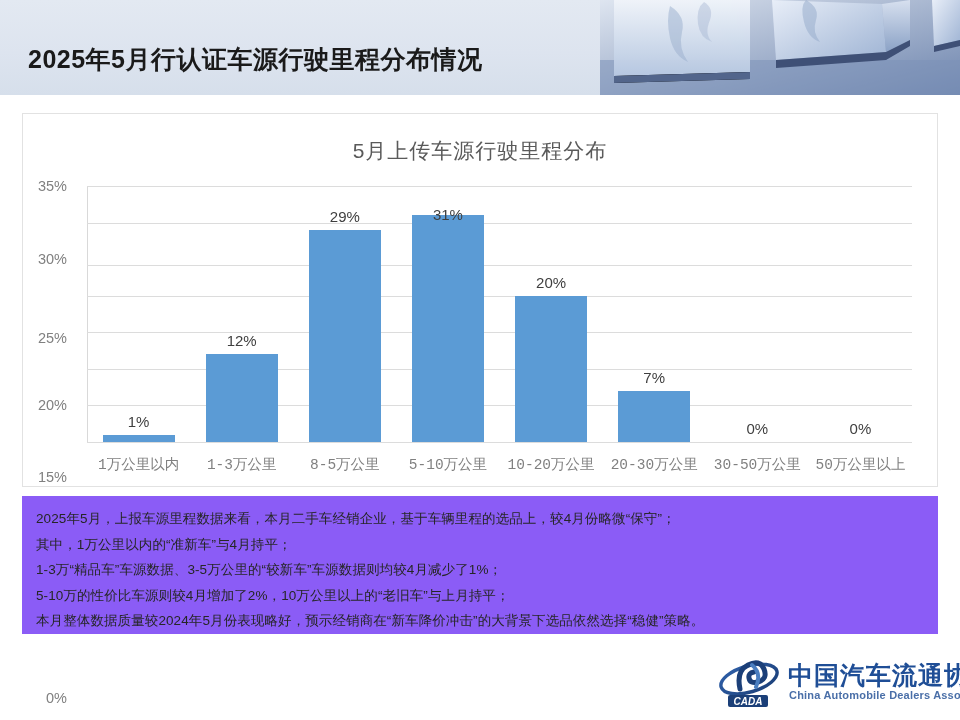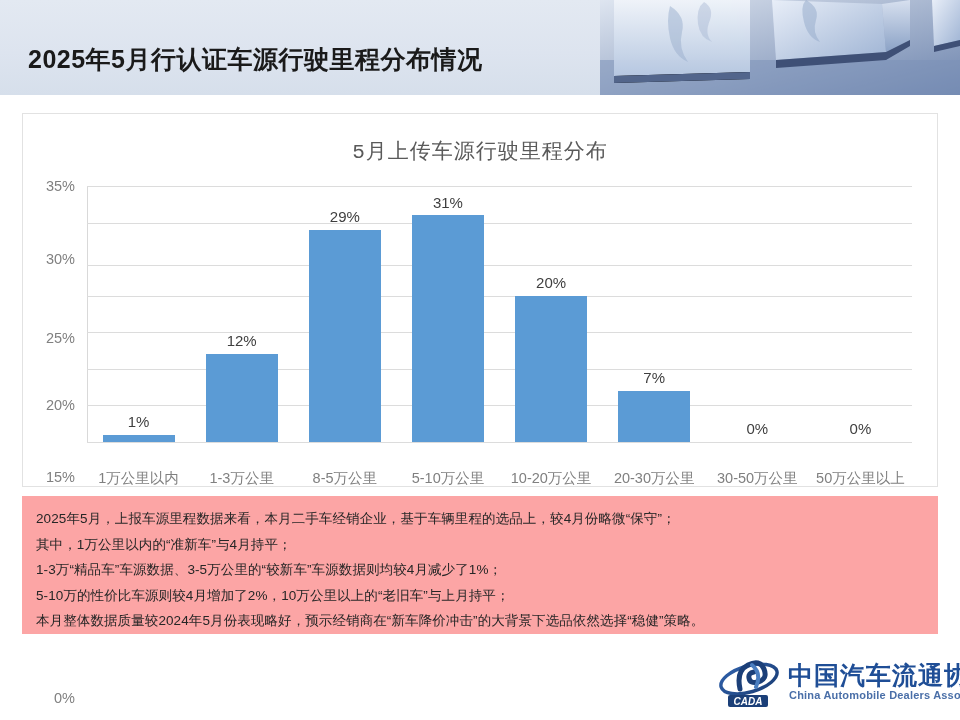--- a/index.html
+++ b/index.html
@@ -64,21 +64,20 @@
   }
   .chart-title {
     position: absolute;
     left: 0; right: 0;
     top: 23px;
     text-align: center;
     font-size: 21px;
     color: #5a5a5a;
     font-weight: normal;
     letter-spacing: 1px;
-    font-family: Liberation Mono, monospace;
   }
 
   
   .plot {
     position: absolute;
     left: 64px;
     top: 72px;
     width: 825px;
     height: 256px;   
   }
@@ -91,21 +90,21 @@
   }
   .axis-left {
     position: absolute;
     left: 0; top: 0;
     width: 1px; height: 100%;
     background: #d9d9d9;
   }
   .ytick {
     position: absolute;
     right: 100%;
-    margin-right: 12px;
+    margin-right: 20px;
     transform: translateY(-50%);
     font-size: 14.5px;
     color: #808080;
     white-space: nowrap;
   }
 
   .bars {
     position: absolute;
     left: 0; top: 0;
     width: 100%; height: 100%;
@@ -128,40 +127,41 @@
     position: absolute;
     left: 0; right: 0;
     text-align: center;
     font-size: 15px;
     color: #3f3f3f;
   }
 
   .xlabels {
     position: absolute;
     left: 64px;
-    top: 355px;
+    top: 341px;
     width: 825px;
     display: flex;
+    font-family: Liberation Mono, monospace;
   }
   .xlabel {
     flex: 1 1 0;
     text-align: center;
     font-size: 14.5px;
     color: #808080;
     white-space: nowrap;
   }
 
   
   .notes {
     position: absolute;
     left: 22px;
     top: 496px;
     width: 916px;
     height: 138px;
-    background: #fca5a5;
+    background: #8b5cf6;
     box-sizing: border-box;
     padding: 10px 14px 0 14px;
   }
   .note-line {
     font-size: 13.5px;
     color: #262626;
     line-height: 25.5px;
     white-space: nowrap;
     letter-spacing: 0.1px;
   }
@@ -289,21 +289,21 @@
           <div class="bar-slot">
             <div class="bar" style="height: 87.7714px; background: rgb(91, 155, 213);"></div>
             <div class="bar-label" style="bottom: 92.7714px;">12%</div>
           </div>
           <div class="bar-slot">
             <div class="bar" style="height: 212.114px; background: rgb(91, 155, 213);"></div>
             <div class="bar-label" style="bottom: 217.114px;">29%</div>
           </div>
           <div class="bar-slot">
             <div class="bar" style="height: 226.743px; background: rgb(91, 155, 213);"></div>
-            <div class="bar-label" style="bottom: 231px; margin-top: 35px;">31%</div>
+            <div class="bar-label" style="bottom: 219px; margin-top: 35px;">31%</div>
           </div>
           <div class="bar-slot">
             <div class="bar" style="height: 146.286px; background: rgb(91, 155, 213);"></div>
             <div class="bar-label" style="bottom: 151.286px;">20%</div>
           </div>
           <div class="bar-slot">
             <div class="bar" style="height: 51.2px; background: rgb(91, 155, 213);"></div>
             <div class="bar-label" style="bottom: 56.2px;">7%</div>
           </div>
           <div class="bar-slot">

